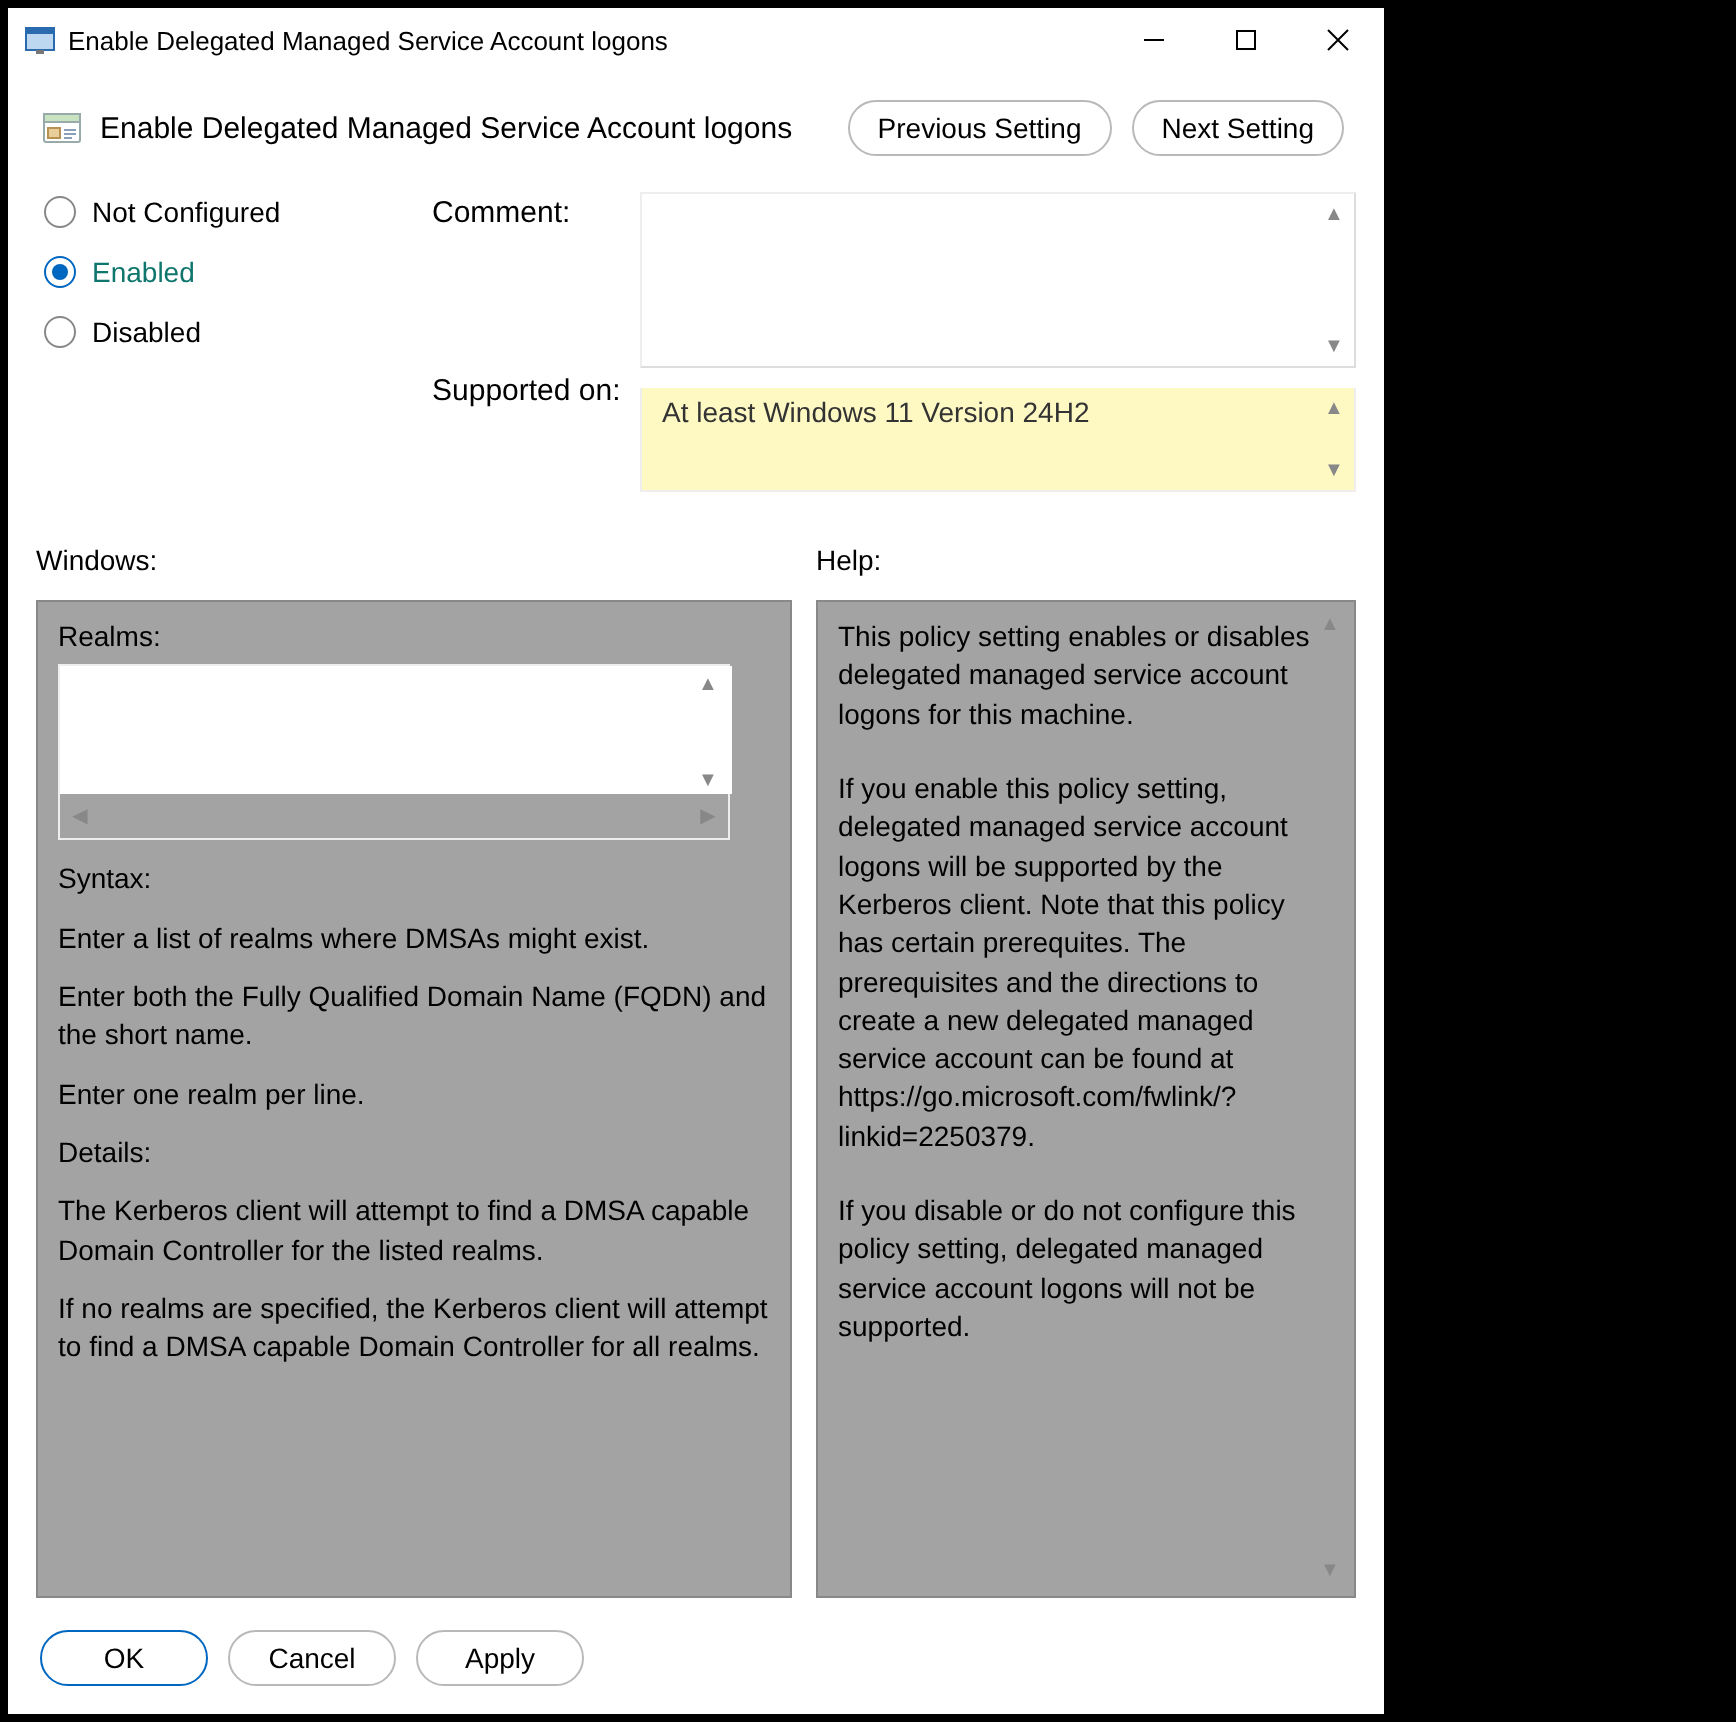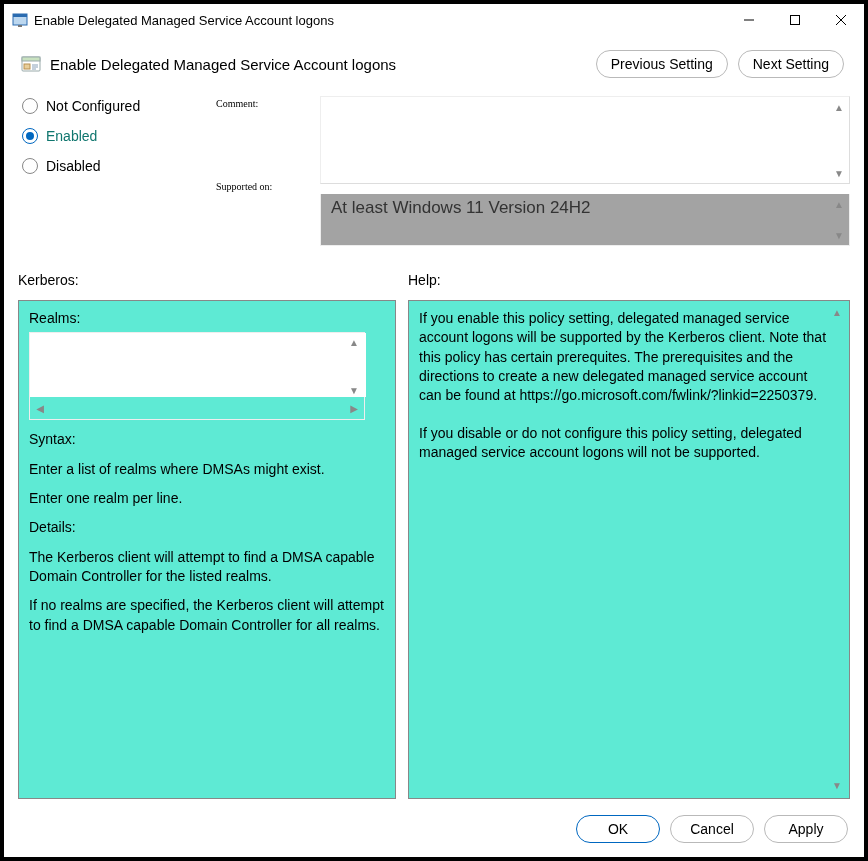--- a/index.html
+++ b/index.html
@@ -8,21 +8,21 @@
     font-family: "Segoe UI", Tahoma, sans-serif;
     font-size: 13px;
     background: #000;
     width: 868px;
     height: 861px;
     overflow: hidden;
   }
   .window {
     position: absolute;
     top: 4px; left: 4px;
-    width: 860px; height: 853px;
+    width: 688px; height: 853px;
     background: #fff;
     display: flex;
     flex-direction: column;
   }
   
   .titlebar {
     height: 32px;
     display: flex;
     align-items: center;
     padding-left: 8px;
@@ -112,21 +112,21 @@
     position: absolute;
     top: 3px; left: 3px;
     width: 8px; height: 8px;
     background: #0067c0;
     border-radius: 50%;
   }
   .radio-row.selected .rlabel { color: #0f766e; }
   .rlabel { font-size: 14px; }
 
   .rightcol { display: flex; flex-direction: column; gap: 10px; }
-  .fieldlabel { font-size: 10px; padding-top: 2px; font-family: Liberation Serif, serif;}
+  .fieldlabel { font-size: 15px; padding-top: 2px;}
   .comment-box {
     border: 1px solid #ddd;
     border-top-color: #eee;
     border-left-color: #eee;
     height: 88px;
     position: relative;
     background: #fff;
   }
   .scroll-arrow {
     position: absolute;
@@ -138,44 +138,44 @@
     cursor: pointer;
   }
   .scroll-arrow.up { top: 2px; }
   .scroll-arrow.down { bottom: 2px; }
 
   .supported-box {
     border: 1px solid #eee;
     border-top: none;
     height: 52px;
     position: relative;
-    background: #a3a3a3;
+    background: #fef9c3;
     color: #333;
     padding: 4px 24px 4px 10px;
-    font-size: 17px;
+    font-size: 14px;
   }
 
   
   .midlabels {
     display: flex;
     padding: 18px 14px 6px 14px;
   }
   .midlabels .olabel { width: 390px; font-size: 14px;}
   .midlabels .hlabel { font-size: 14px;}
 
   .midpanes {
     display: flex;
     gap: 12px;
     padding: 6px 14px 6px 14px;
     flex: 1;
     min-height: 0;
   }
   .pane {
     border: 1px solid #888;
-    background: #5eead4;
+    background: #a3a3a3;
     padding: 8px 10px 10px 10px;
     font-size: 14px;
     line-height: 1.38;
     position: relative;
   }
   .options-pane { width: 378px; }
   .help-pane {
     flex: 1;
     padding-right: 22px;
   }
@@ -210,21 +210,20 @@
   .hscroll-right { right: 2px; }
 
   .options-pane p { margin: 10px 0; }
   .help-pane p { margin: 0 0 18px 0; }
   .help-pane .scroll-arrow.up { top: 4px; right: 4px;}
   .help-pane .scroll-arrow.down { bottom: 4px; right: 4px;}
 
   
   .footer {
     display: flex;
-    justify-content: flex-end;
     gap: 10px;
     padding: 10px 16px 14px 16px;
   }
   .footer .btn { min-width: 84px; }
   .footer .btn.primary { border-color: #0067c0; }
 
   .tri-up::before { content: "▲"; }
   .tri-down::before { content: "▼"; }
   .tri-left::before { content: "◀"; }
   .tri-right::before { content: "▶"; }
@@ -307,43 +306,45 @@
       </div>
       <div class="supported-box">
         <span>At least Windows 11 Version 24H2</span>
         <span class="scroll-arrow up tri-up"></span>
         <span class="scroll-arrow down tri-down"></span>
       </div>
     </div>
   </div>
 
   <div class="midlabels">
-    <span class="olabel">Kerberos:</span>
+    <span class="olabel">Windows:</span>
     <span class="hlabel">Help:</span>
   </div>
 
   <div class="midpanes">
     <div class="pane options-pane">
       <div class="realm-label">Realms:</div>
       <div class="realm-wrap">
         <textarea class="realm-textarea" value="" style=""></textarea>
         <span class="scroll-arrow up tri-up" style="top:2px;"></span>
         <span class="scroll-arrow down tri-down" style="bottom:20px;"></span>
         <span class="hscroll-left tri-left"></span>
         <span class="hscroll-right tri-right"></span>
       </div>
       <p>Syntax:</p>
       <p>Enter a list of realms where DMSAs might exist.</p>
+      <p>Enter both the Fully Qualified Domain Name (FQDN) and the short name.</p>
       <p>Enter one realm per line.</p>
       <p>Details:</p>
       <p>The Kerberos client will attempt to find a DMSA capable Domain Controller for the listed realms.</p>
       <p>If no realms are specified, the Kerberos client will attempt to find a DMSA capable Domain Controller for all realms.</p>
     </div>
 
     <div class="pane help-pane">
+      <p>This policy setting enables or disables delegated managed service account logons for this machine.</p>
       <p>If you enable this policy setting, delegated managed service account logons will be supported by the Kerberos client. Note that this policy has certain prerequites. The prerequisites and the directions to create a new delegated managed service account can be found at https://go.microsoft.com/fwlink/?linkid=2250379.</p>
       <p>If you disable or do not configure this policy setting, delegated managed service account logons will not be supported.</p>
       <span class="scroll-arrow up tri-up"></span>
       <span class="scroll-arrow down tri-down"></span>
     </div>
   </div>
 
   <div class="footer">
     <button class="btn primary">OK</button>
     <button class="btn">Cancel</button>

